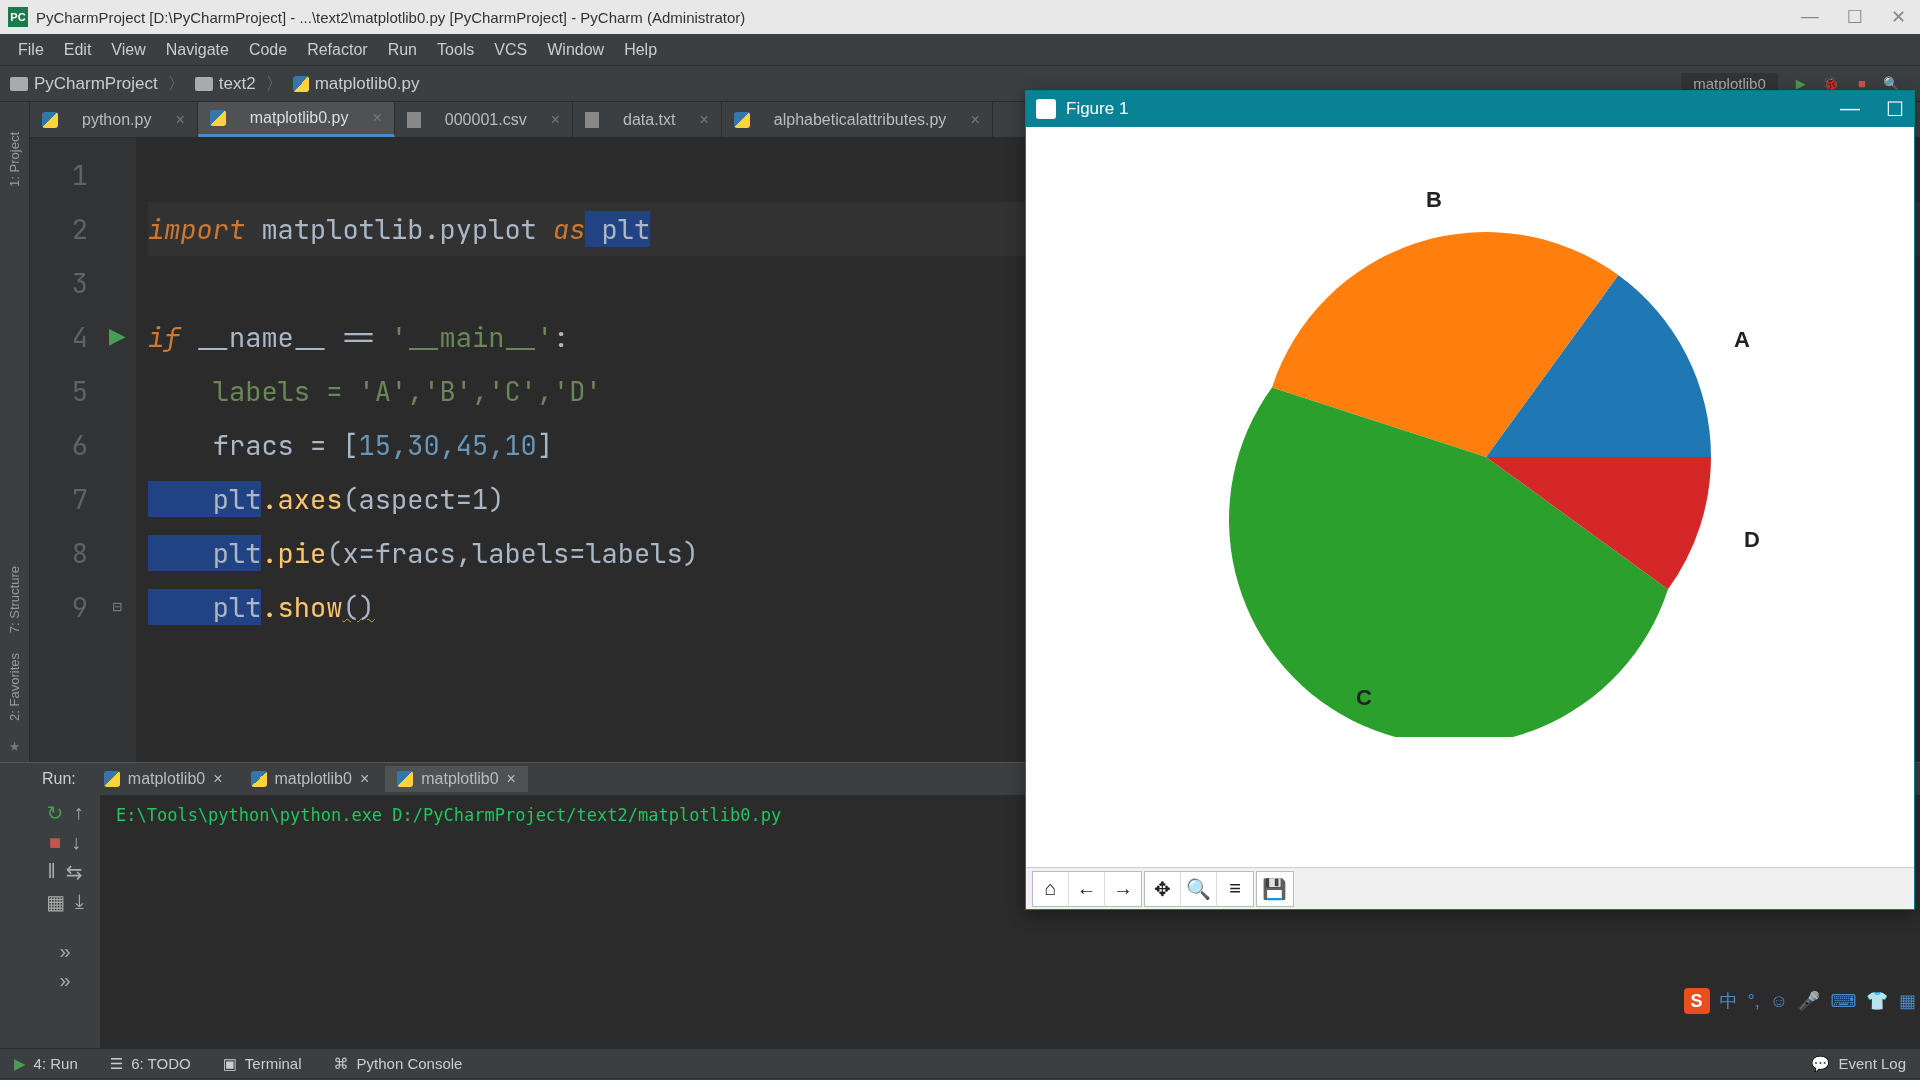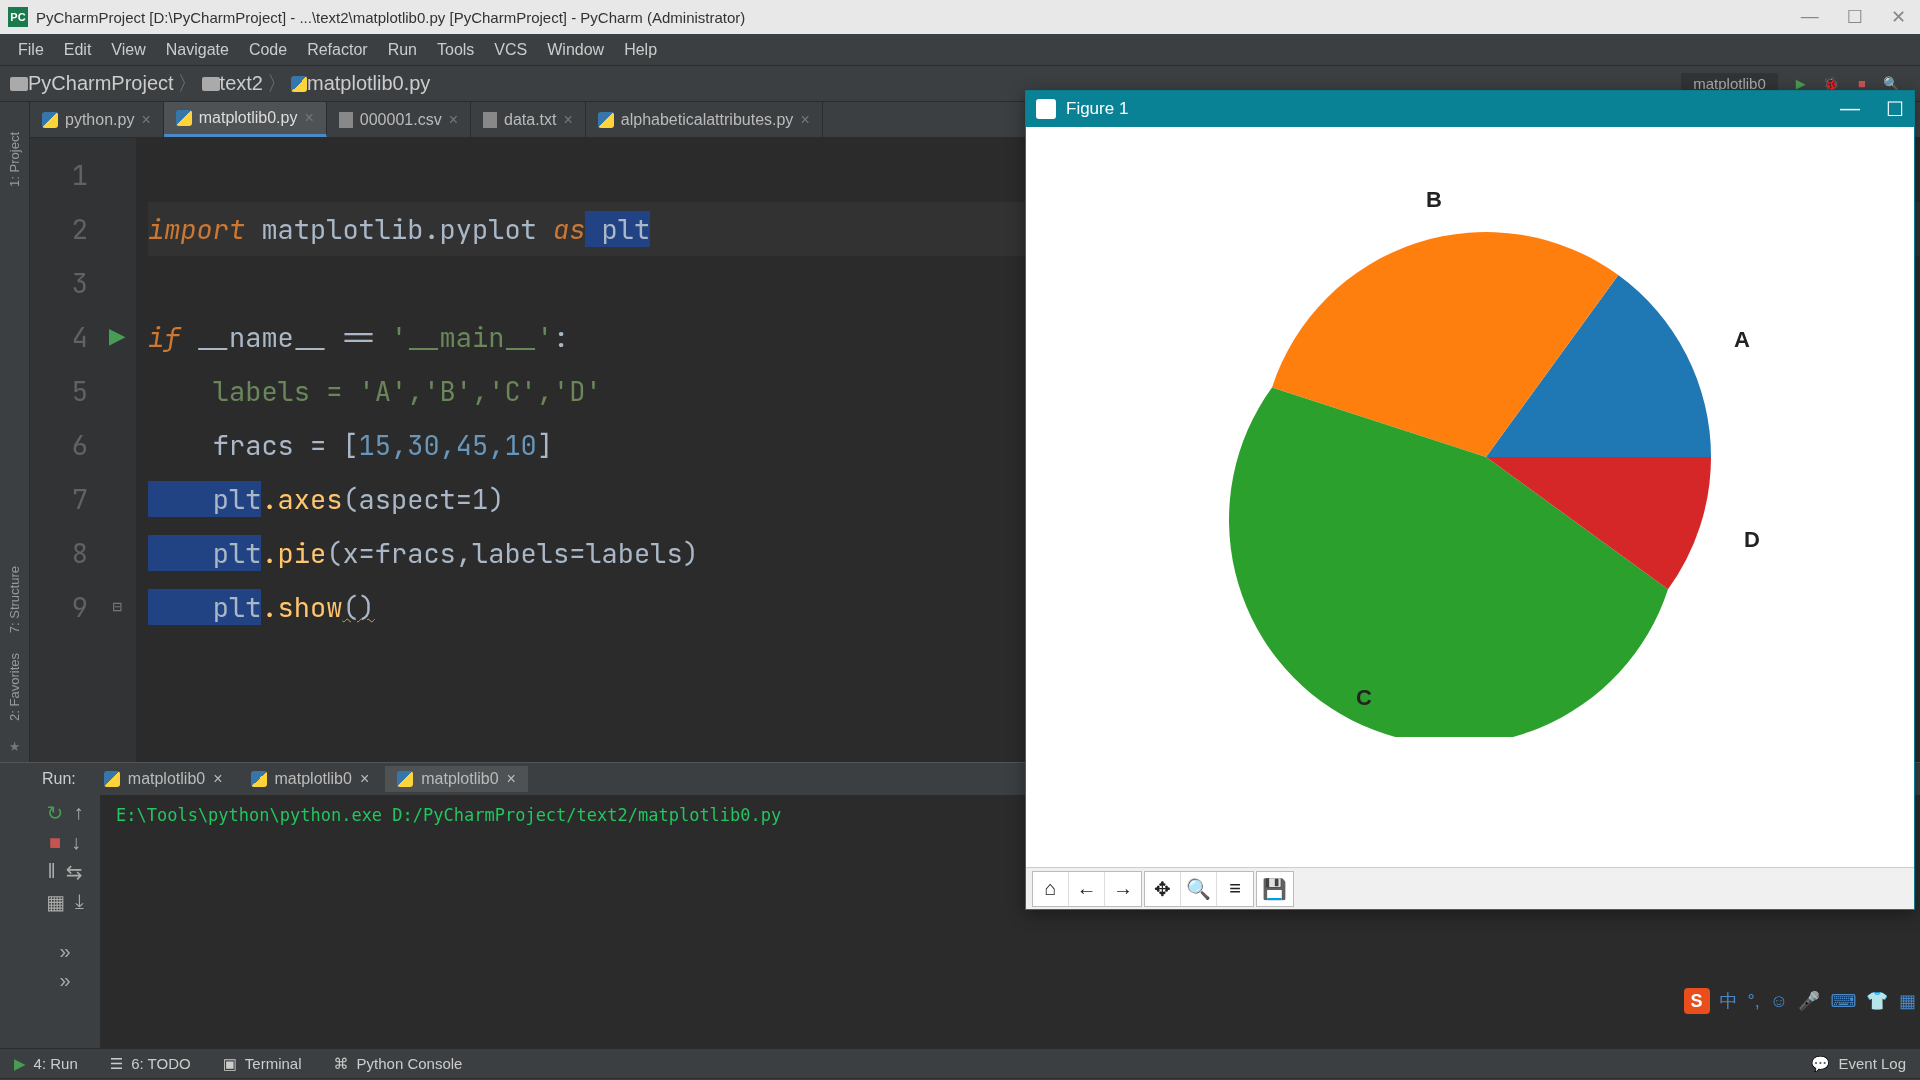--- a/index.html
+++ b/index.html
@@ -10,36 +10,36 @@
 .titlebar .pc-icon { width: 20px; height: 20px; background: #1a7a4c; color: #fff; display: flex; align-items: center; justify-content: center; font-size: 11px; font-weight: bold; margin-right: 8px; }
 .titlebar .title { flex: 1; font-size: 15px; }
 .titlebar .win-controls { display: flex; gap: 28px; color: #888; font-size: 18px; padding-right: 6px; }
 
 
 .menubar { height: 32px; background: #3c3f41; display: flex; align-items: center; padding: 0 10px; gap: 4px; border-bottom: 1px solid #2b2b2b; }
 .menubar span { color: #ccc; padding: 4px 8px; cursor: pointer; font-size: 16px; }
 
 
 .toolbar { height: 36px; background: #3c3f41; display: flex; align-items: center; padding: 0 10px; gap: 6px; border-bottom: 1px solid #2b2b2b; }
-.crumb { display: flex; align-items: center; gap: 0; color: #ccc; font-size: 20px; }
+.crumb { display: flex; align-items: center; gap: 6px; color: #ccc; font-size: 17px; }
 .crumb .folder-icon { width: 18px; height: 14px; background: #aaa; display: inline-block; border-radius: 2px; }
 .crumb .py-icon { width: 16px; height: 16px; background: linear-gradient(135deg,#3776ab 50%,#ffd43b 50%); border-radius: 3px; display: inline-block; }
 .crumb .sep { color: #777; margin: 0 4px; }
 .toolbar-right { margin-left: auto; display: flex; gap: 18px; align-items: center; color: #888; padding-right: 10px; }
 .toolbar-right .cfg { background: #313335; padding: 2px 12px; border-radius: 2px; color: #aaa; font-size: 15px; }
 
 
 .main { display: flex; height: 660px; position: relative; }
 .sidebar-left { width: 30px; background: #3c3f41; border-right: 1px solid #2b2b2b; display: flex; flex-direction: column; align-items: center; padding-top: 20px; }
 .sidebar-left .vtext { writing-mode: vertical-rl; transform: rotate(180deg); color: #999; font-size: 13px; margin: 10px 0; cursor: pointer; }
 .editor-area { flex: 1; display: flex; flex-direction: column; background: #2b2b2b; }
 
 
 .editor-tabs { height: 36px; background: #3c3f41; display: flex; align-items: stretch; border-bottom: 1px solid #2b2b2b; }
-.etab { display: flex; align-items: center; gap: 7px; padding: 0 12px; color: #bbb; font-size: 16px; border-right: 1px solid #2b2b2b; cursor: pointer; }
+.etab { display: flex; align-items: center; gap: 24px; padding: 0 12px; color: #bbb; font-size: 16px; border-right: 1px solid #2b2b2b; cursor: pointer; }
 .etab.active { background: #4e5254; border-bottom: 3px solid #4a88c7; color: #ddd; }
 .etab .py-icon { width: 16px; height: 16px; background: linear-gradient(135deg,#3776ab 50%,#ffd43b 50%); border-radius: 3px; }
 .etab .file-icon { width: 14px; height: 16px; background: #888; }
 .etab .close { color: #777; }
 
 
 .code-wrap { flex: 1; display: flex; font-family: "JetBrains Mono", Consolas, monospace; font-size: 27px; }
 .gutter { width: 68px; background: #313335; color: #606366; text-align: right; padding: 10px 10px 0 0; line-height: 54px; }
 .gutter-icons { width: 38px; background: #313335; padding: 10px 0 0 0; line-height: 54px; text-align: center; }
 .gutter-icons .run-tri { color: #499c54; }

